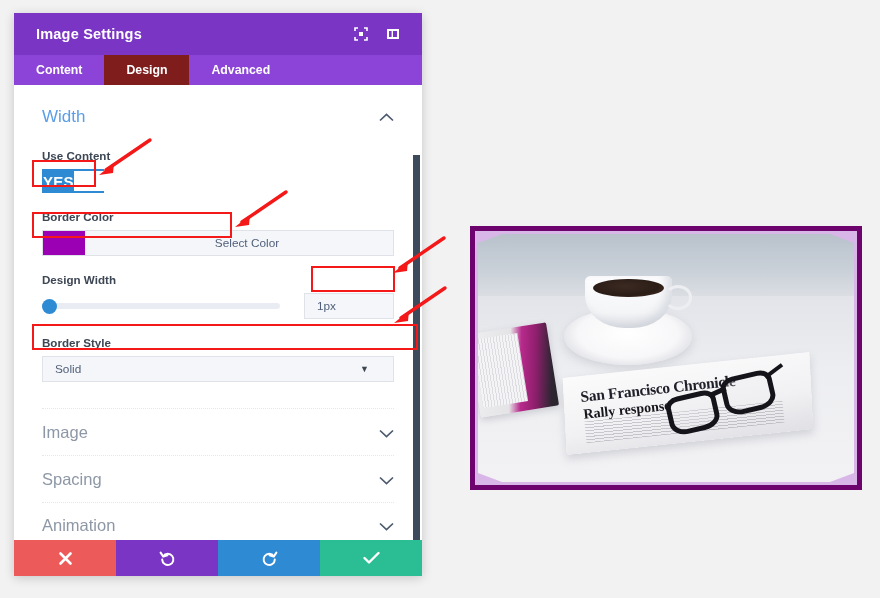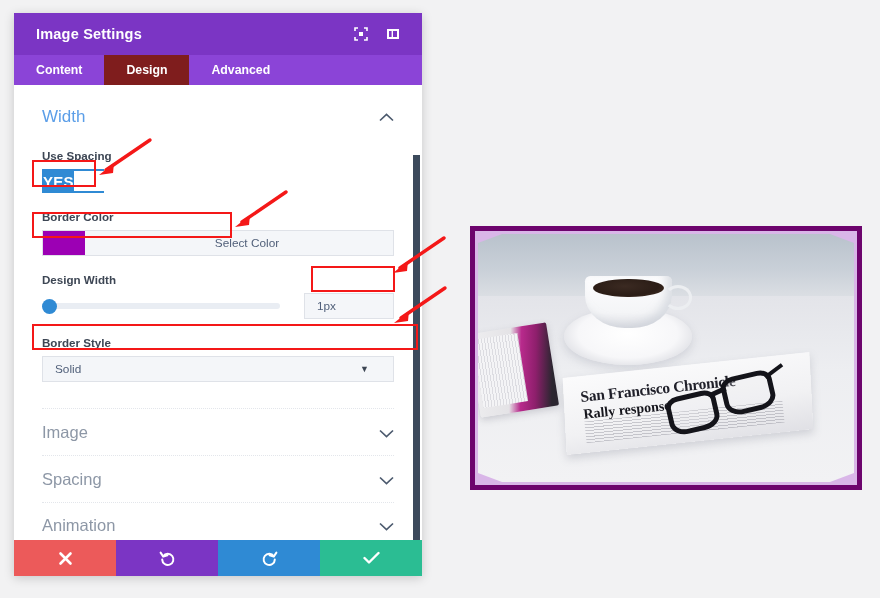--- a/index.html
+++ b/index.html
@@ -440,21 +440,21 @@
     <div id="section-title-border">
       <span>Width</span>
       <span class="chev">
         <svg width="15" height="9" viewBox="0 0 15 9">
             <path d="M1 7.5L7.5 1.5 14 7.5" stroke="#4c5a6e" stroke-width="1.7" fill="none"></path>
           </svg>
       </span>
     </div>
 
     <div class="field-block">
-      <div class="field-label">Use Spacing</div>
+      <div class="field-label">Use Content</div>
       <div id="use-border-toggle">
         <span id="toggle-yes-text">YES</span>
         <span id="toggle-knob"></span>
       </div>
     </div>
 
     <div class="field-block">
       <div class="field-label">Border Color</div>
       <div id="border-color-row">
         <span id="border-color-swatch"></span>

